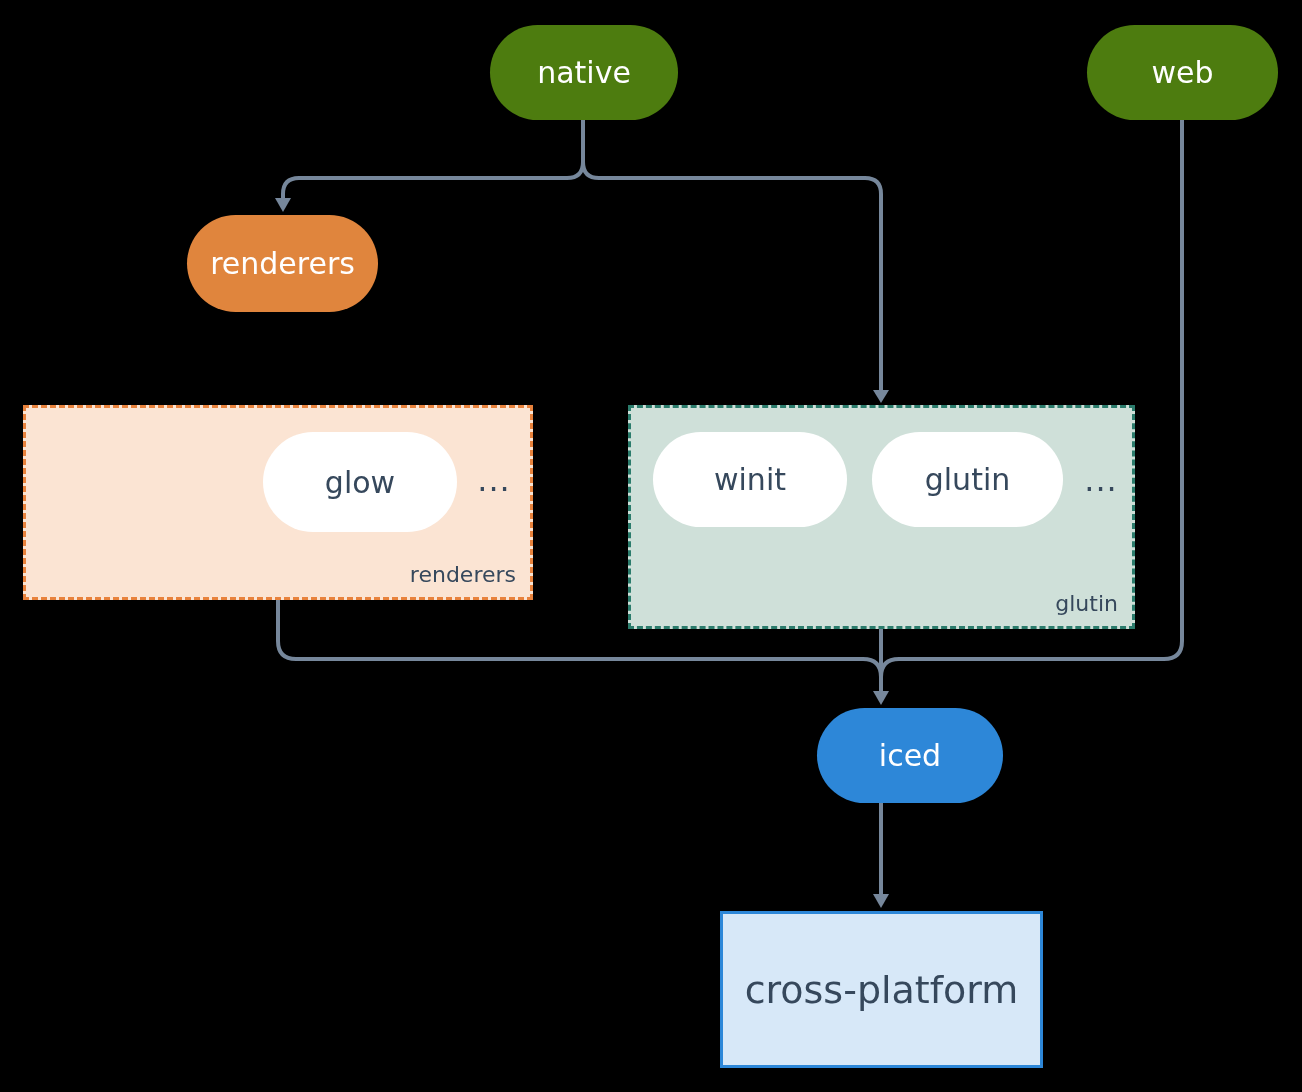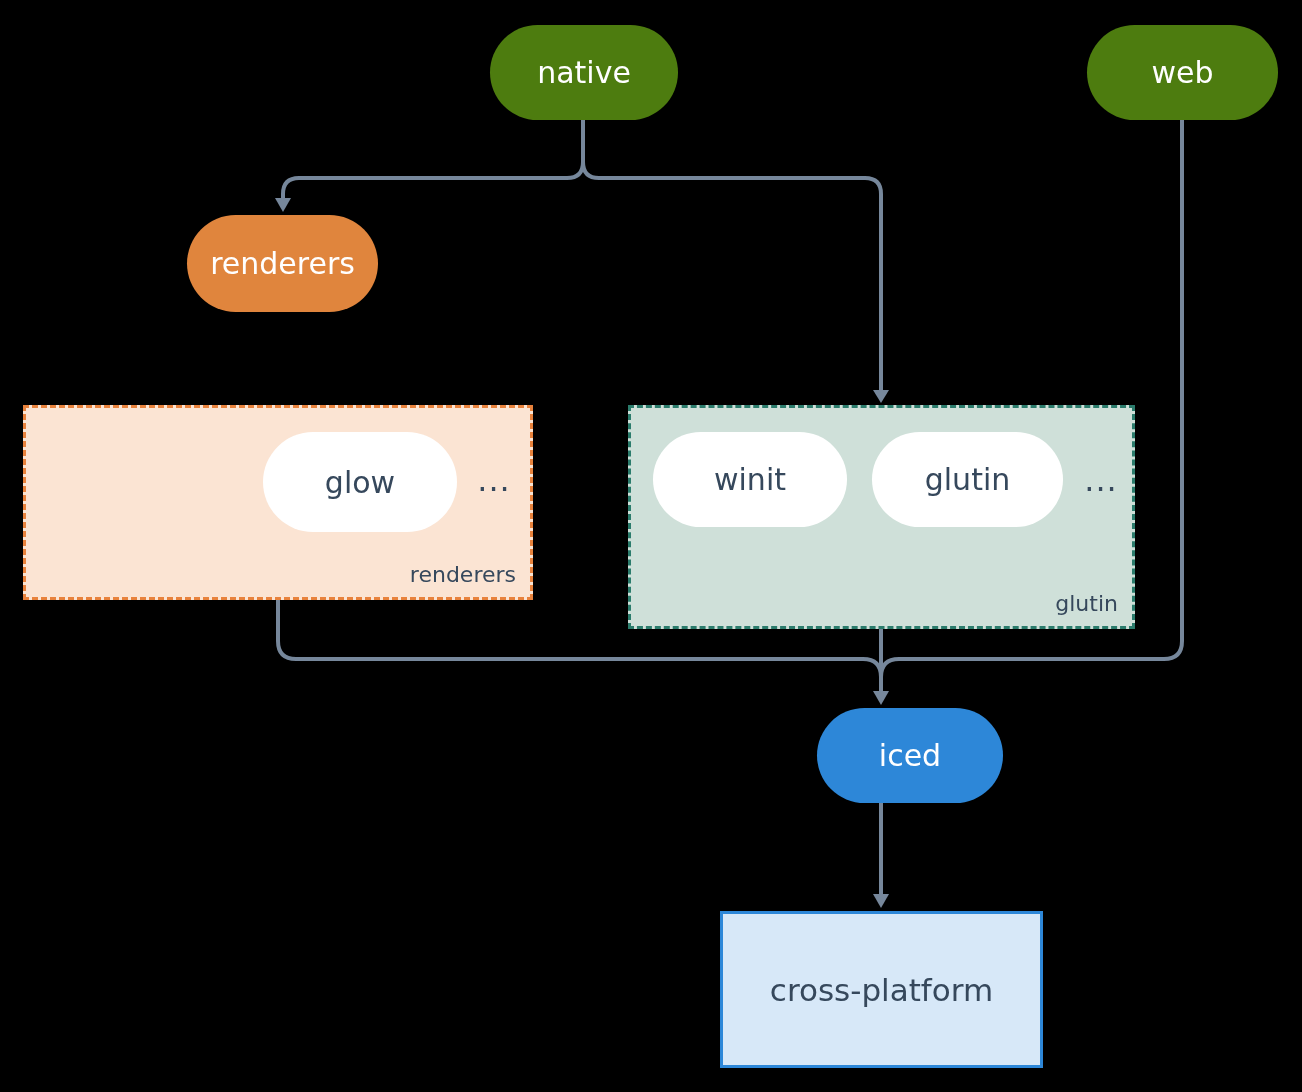--- a/index.html
+++ b/index.html
@@ -86,21 +86,21 @@
     top: 911px;
     width: 323px;
     height: 157px;
     box-sizing: border-box;
     background: #d7e8f8;
     border: 3px solid #2d87d8;
     display: flex;
     flex-direction: column;
     align-items: center;
     justify-content: center;
-    font-size: 31px;
+    font-size: 38px;
     line-height: 48px;
     color: #36485c;
     text-align: center;
   }
 </style>
 </head>
 <body>
 
 <div class="canvas">
 

